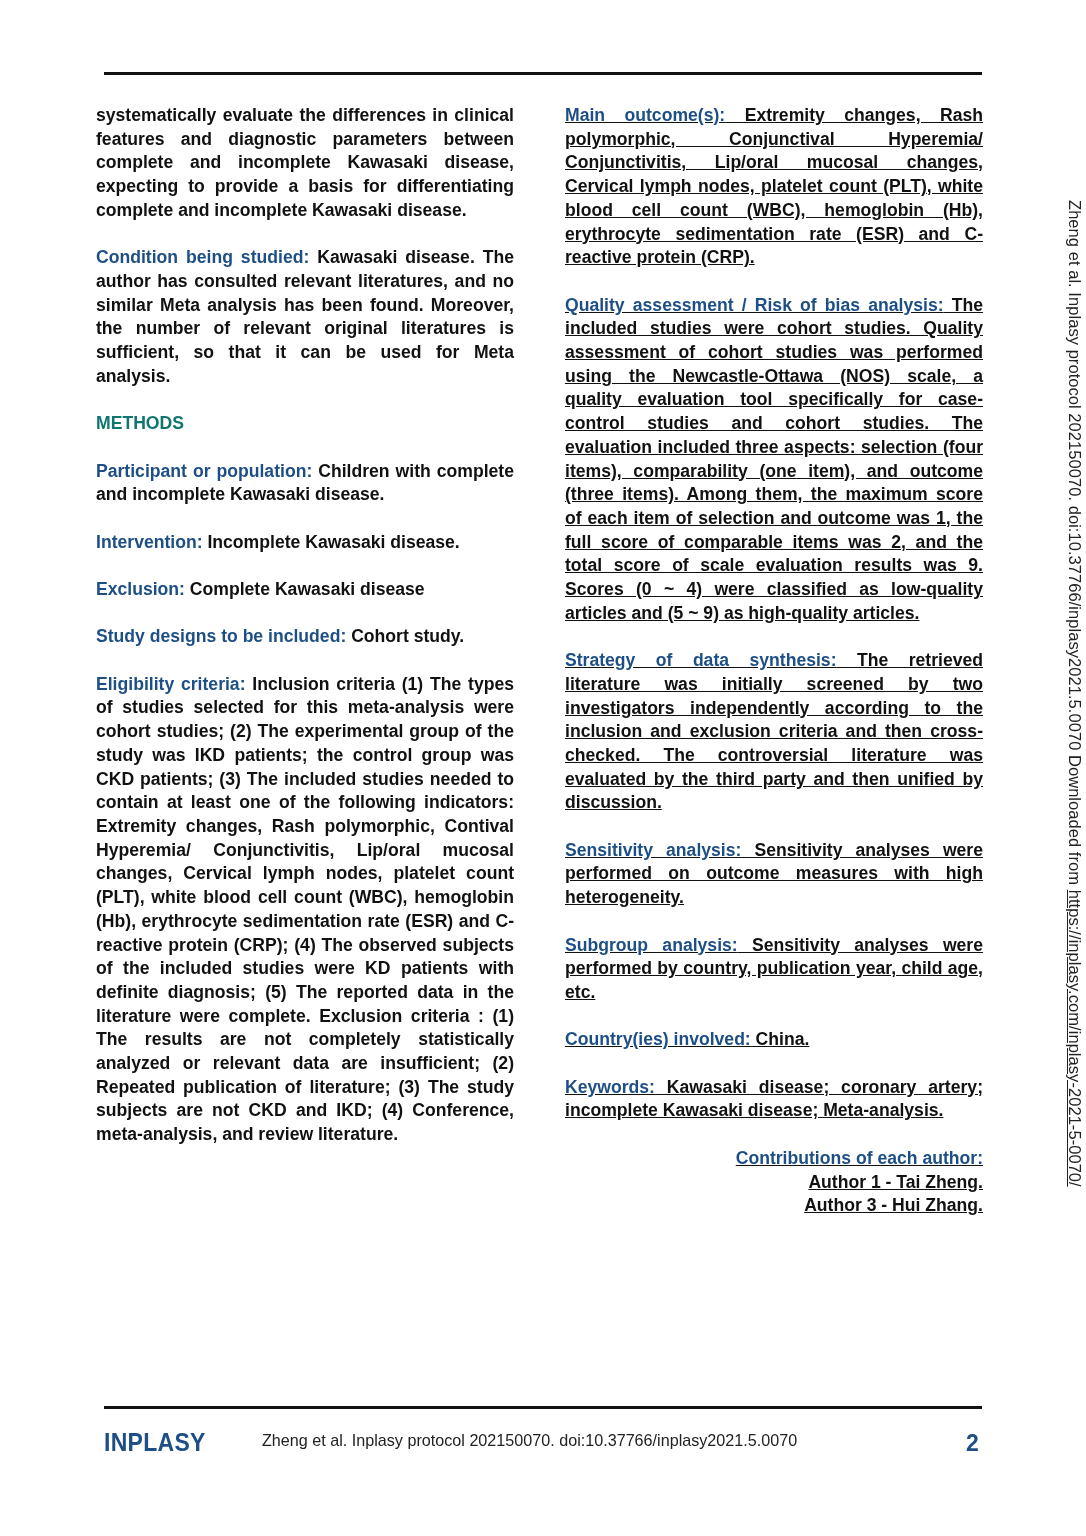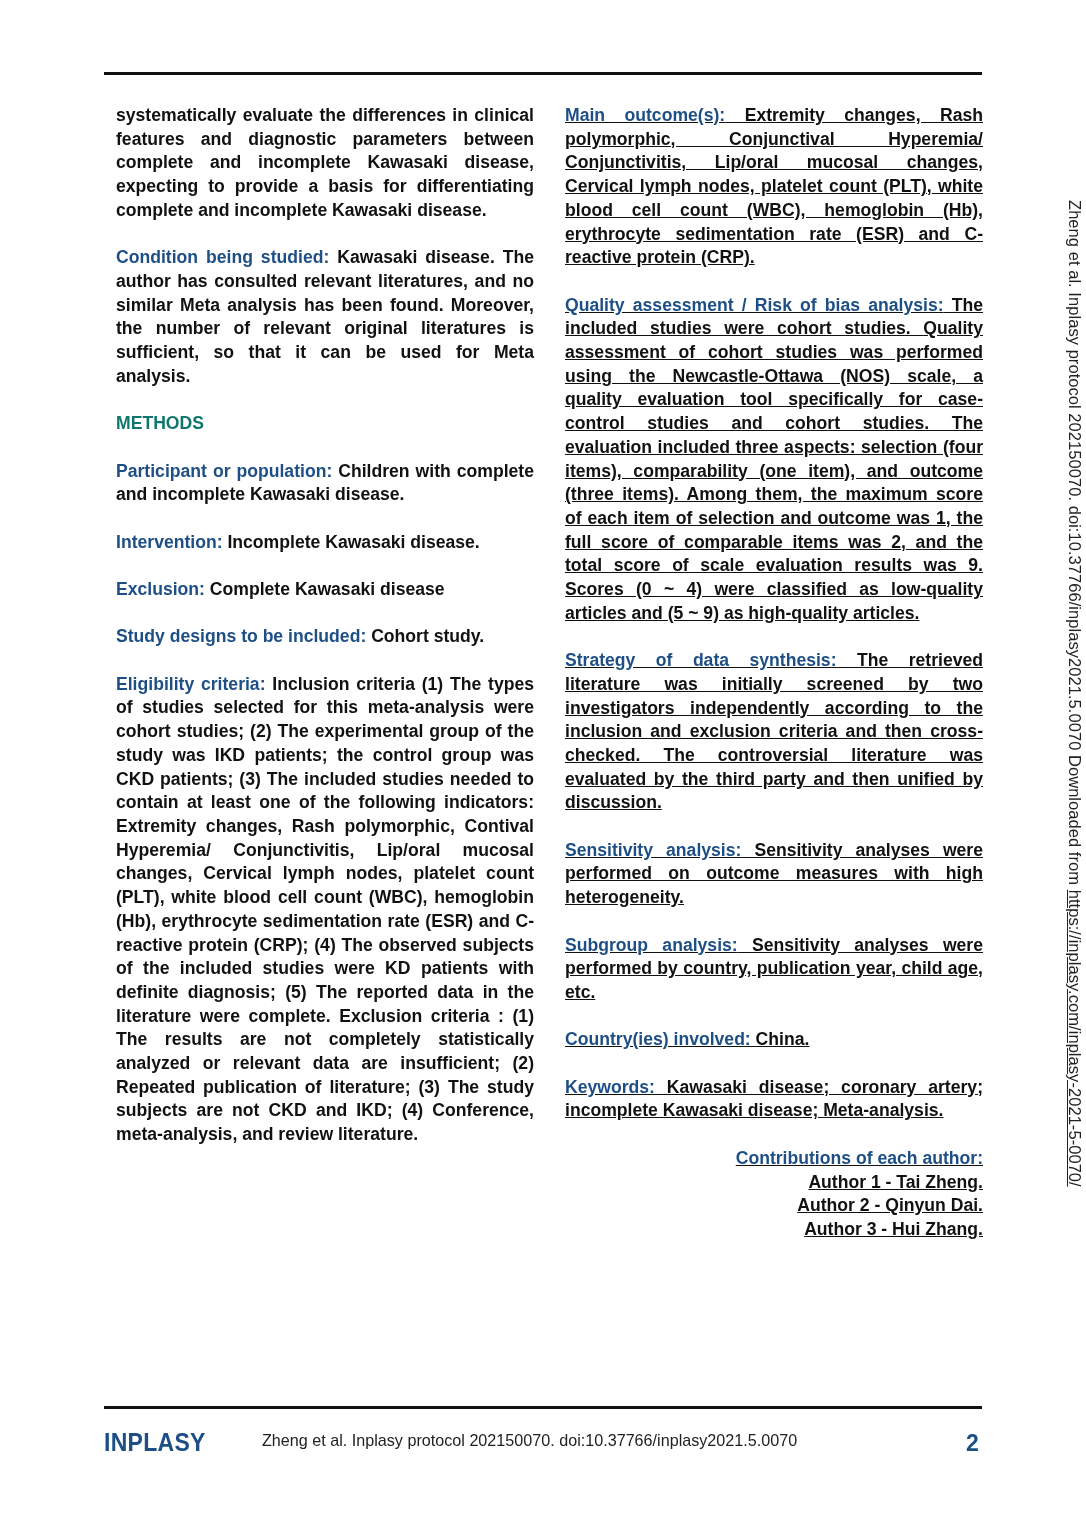--- a/index.html
+++ b/index.html
@@ -25,21 +25,21 @@
     }
     .column {
       position: absolute;
       top: 104px;
       width: 418px;
       font-size: 17.6px;
       line-height: 23.7px;
       font-weight: bold;
       text-align: justify;
     }
-    .col-left { left: 116px; }
+    .col-left { left: 96px; }
     .col-right { left: 565px; text-decoration: underline; }
     .para {
       margin: 0 0 23.7px 0;
     }
     .para.tight { margin-bottom: 12px; }
     .label {
       color: #1d4f86;
     }
     .section-heading {
       color: #0f766e;
@@ -162,21 +162,20 @@
     <span class="label">Country(ies) involved:</span><span> China.</span>
   </p>
 
   <p class="para">
     <span class="label">Keywords:</span><span> Kawasaki disease; coronary artery; incomplete Kawasaki disease; Meta-analysis.</span>
   </p>
 
   <div class="para">
     <span class="label author-line">Contributions of each author:</span>
     <span class="author-line">Author 1 - Tai Zheng.</span>
-    <span class="author-line">Author 2 - Qinyun Dai.</span>
     <span class="author-line">Author 3 - Hui Zhang.</span>
   </div>
 </div>
 
 <div class="side-note">
   <span>Zheng et al. Inplasy protocol 202150070. doi:10.37766/inplasy2021.5.0070 Downloaded from </span><a class="side-link">https://inplasy.com/inplasy-2021-5-0070/</a>
 </div>
 
 <div class="bottom-rule"></div>
 <div class="footer-brand">INPLASY</div>

